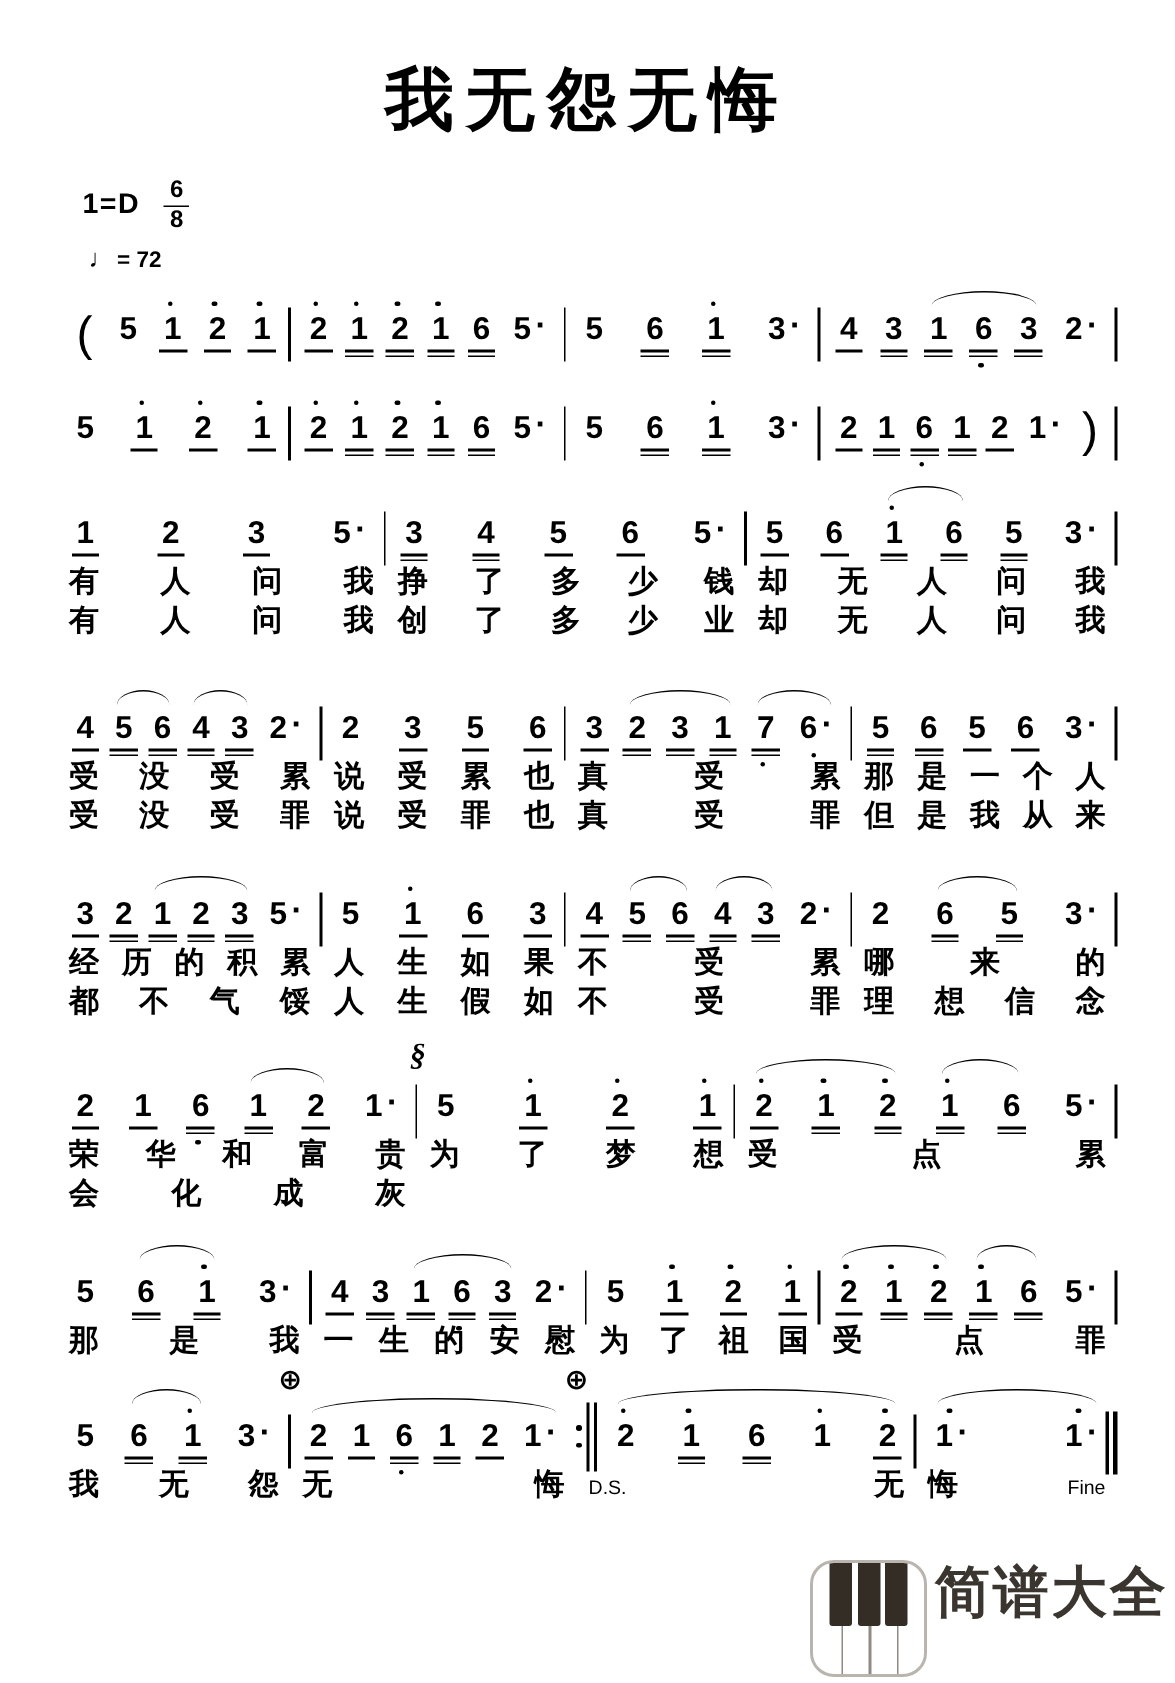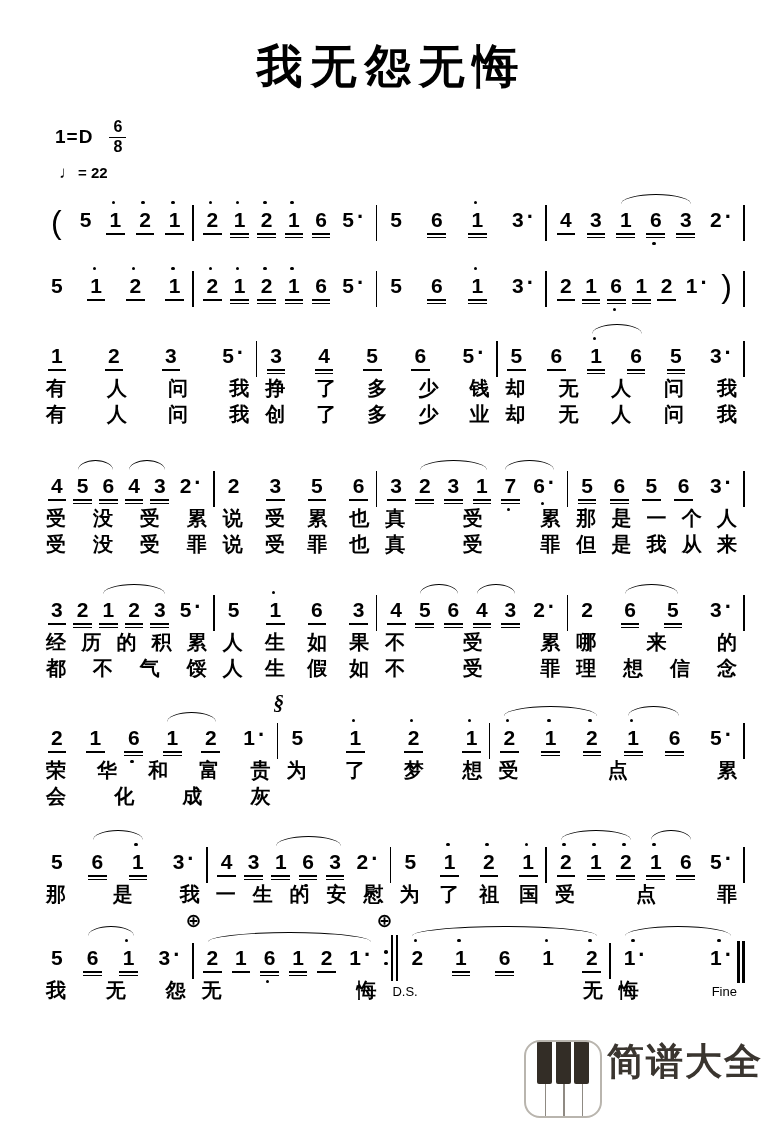--- a/index.html
+++ b/index.html
@@ -62,21 +62,21 @@
   .repeat .rbar{width:2.4px;height:46px;background:#000;}
   .lyrics-row{
     display:flex;justify-content:space-between;align-items:flex-end;
     height:22px;margin-top:10px;padding:0 8px;
     font-size:20px;font-weight:bold;line-height:22px;
   }
   .lyrics-row + .lyrics-row{margin-top:4px;}
   .lchar{white-space:nowrap;}
   .lchar.small-label{font-size:13px;font-weight:normal;line-height:18px;}
   
-  .footer{position:absolute;right:20px;bottom:4px;display:flex;align-items:flex-start;}
+  .footer{position:absolute;right:4px;bottom:4px;display:flex;align-items:flex-start;}
   .logo-icon{
     width:74px;height:74px;border:2.5px solid #b9b5ae;border-radius:16px;
     position:relative;overflow:hidden;background:#fff;flex:none;
   }
   .logo-icon .ksep{position:absolute;top:0;bottom:0;width:1.6px;background:#8f8a83;}
   .logo-icon .ksep.s1{left:25%;} .logo-icon .ksep.s2{left:50%;} .logo-icon .ksep.s3{left:75%;}
   .logo-icon .bkey{position:absolute;top:-2px;width:15px;height:60%;background:#332d26;
                    border-radius:0 0 2px 2px;}
   .logo-icon .bkey.b1{left:calc(25% - 7.5px);}
   .logo-icon .bkey.b2{left:calc(50% - 7.5px);}
@@ -93,21 +93,21 @@
 
   <div class="meta">
     <div class="key-time">
       <span class="key">1=D</span>
       <span class="ts">
         <span class="n">6</span>
         <span class="dnm">8</span>
       </span>
     </div>
     <div class="tempo">
-      <span class="tnote">♩</span><span>= 22</span>
+      <span class="tnote">♩</span><span>= 72</span>
     </div>
   </div>
 
   <div id="score">
       <div class="system" style="margin-top: 14px;">
         <div class="measure" style="width: 22%;">
           <div class="notes-row">
             <span class="paren">(</span>
             <span class="note">
               <span class="digit">5</span>

